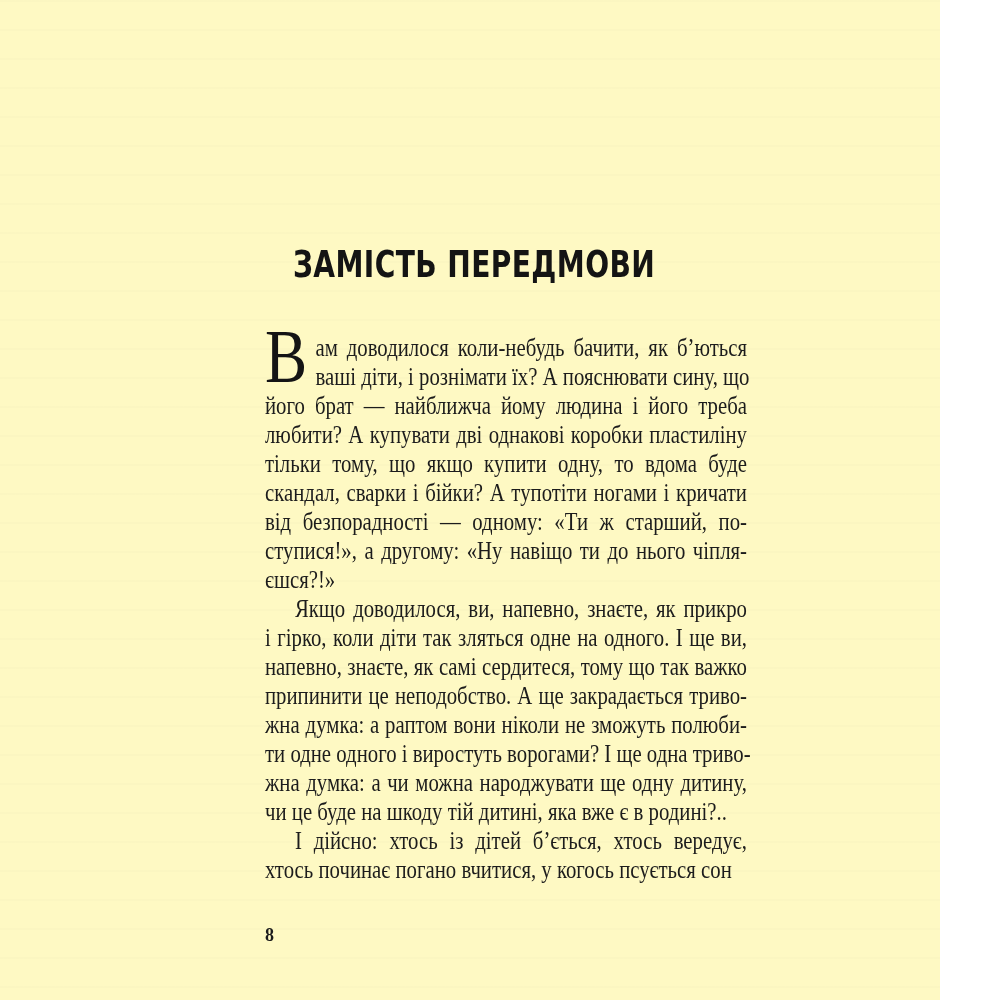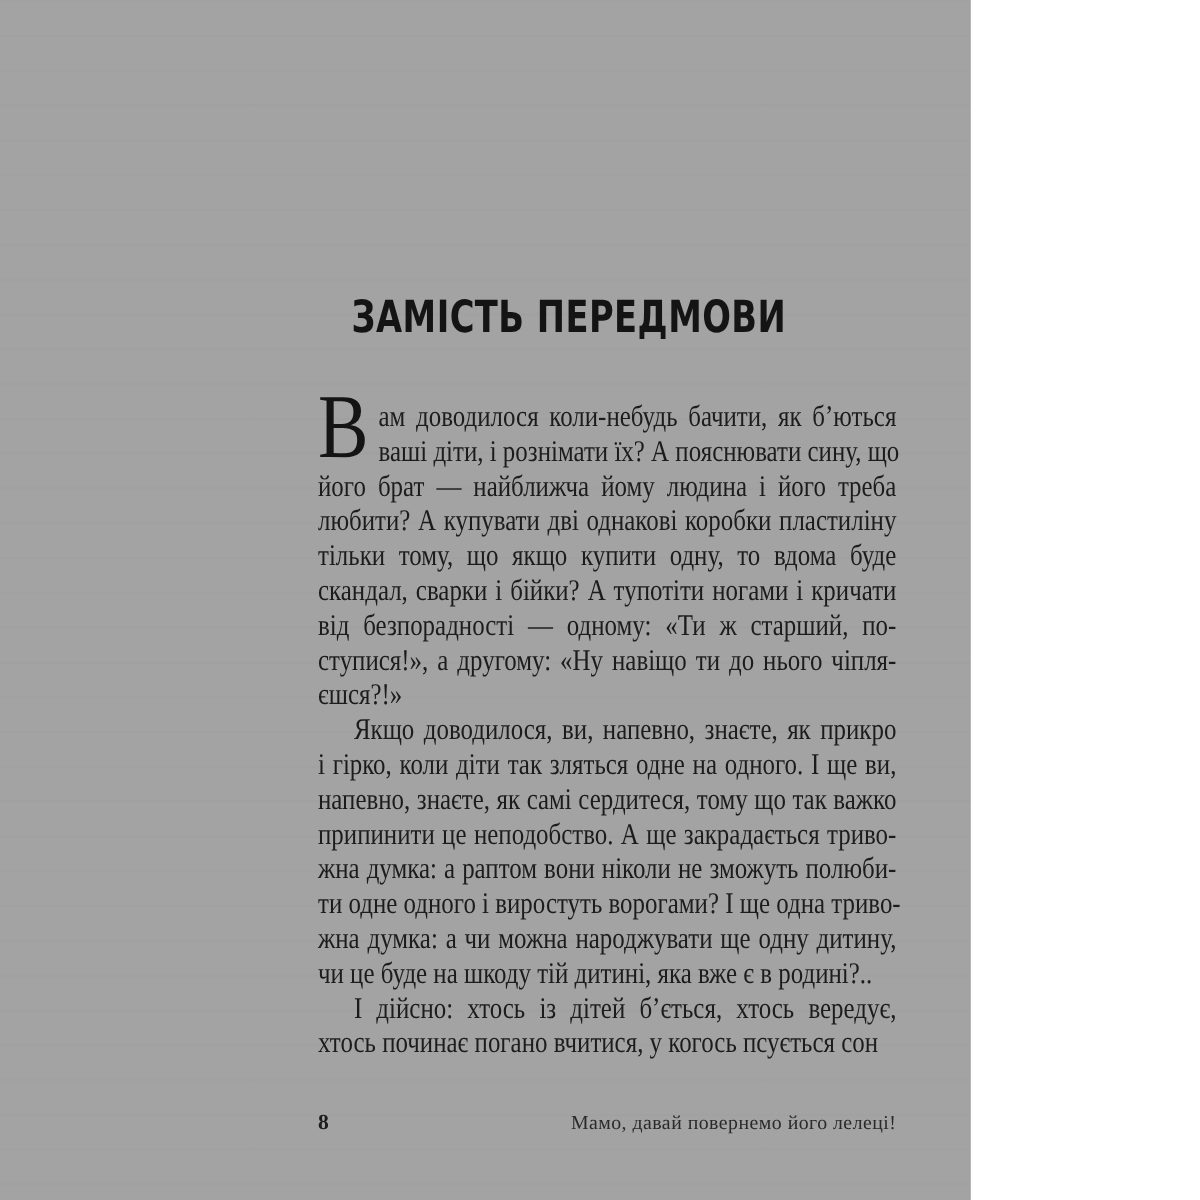--- a/index.html
+++ b/index.html
@@ -2,23 +2,23 @@
 <html><head>
 <meta charset="utf-8">
 <style>
   html, body {
     margin: 0;
     padding: 0;
     background: #ffffff;
   }
   .page {
     position: relative;
-    width: 809px;
+    width: 940px;
     height: 1000px;
-    background: #a3a3a3;
+    background: #fef9c3;
     overflow: hidden;
     font-family: "Liberation Serif", serif;
     color: #1c1c1c;
   }
   
   .page::before {
     content: "";
     position: absolute;
     inset: 0;
     background: repeating-linear-gradient(
@@ -122,15 +122,14 @@
         <div class="line">чи це буде на шкоду тій дитині, яка вже є в родині?..</div>
       </div>
       <div class="para">
         <div class="line justify indent">І дійсно: хтось із дітей б’ється, хтось вередує,</div>
         <div class="line">хтось починає погано вчитися, у когось псується сон</div>
       </div>
     </div>
 
   <div class="footer">
     <span class="page-num">8</span>
-    <span class="running-title">Мамо, давай повернемо його лелеці!</span>
   </div>
 </div>
 
 </body></html>

